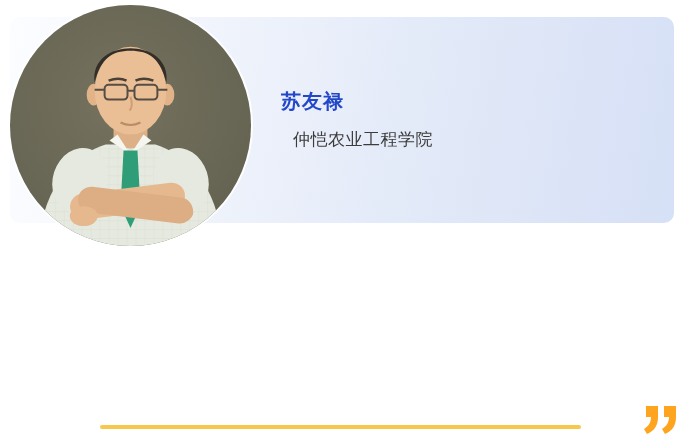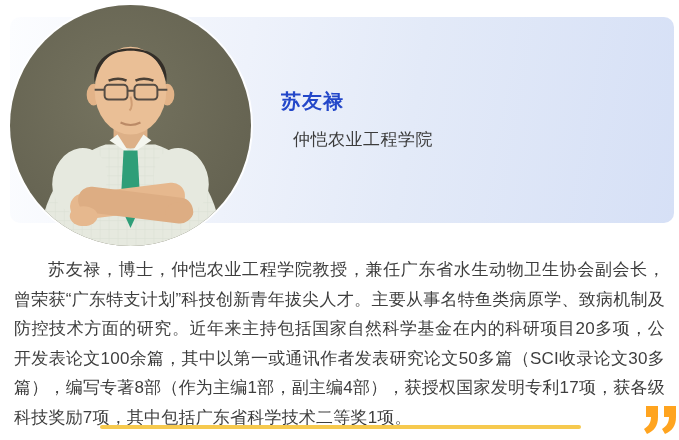--- a/index.html
+++ b/index.html
@@ -127,21 +127,20 @@
       <rect x="60" y="184" width="116" height="26" rx="13" fill="#e6b88e" transform="rotate(-7 118 197)"></rect>
       <rect x="68" y="188" width="116" height="26" rx="13" fill="#ddad83" transform="rotate(7 126 201)"></rect>
       <ellipse cx="74" cy="212" rx="14" ry="10" fill="#e6b88e"></ellipse>
       <ellipse cx="170" cy="208" rx="14" ry="10" fill="#ddad83"></ellipse>
     </svg>
   </div>
 
   <div class="person-name">苏友禄</div>
   <div class="affiliation">仲恺农业工程学院</div>
 
-  <p class="bio">苏友禄，博士，仲恺农业工程学院教授，兼任广东省水生动物卫生协会副会长，曾荣获“广东特支计划”科技创新青年拔尖人才。主要从事名特鱼类病原学、致病机制及防控技术方面的研究。近年来主持包括国家自然科学基金在内的科研项目20多项，公开发表论文100余篇，其中以第一或通讯作者发表研究论文50多篇（SCI收录论文30多篇），编写专著8部（作为主编1部，副主编4部），获授权国家发明专利17项，获各级科技奖励7项，其中包括广东省科学技术二等奖1项。</p>
 
   <div class="divider"></div>
 
   <svg class="closing-quote" viewBox="0 0 34 28" xmlns="http://www.w3.org/2000/svg">
     <path d="M2 0 H14 V11 C14 20 10 25 3 28 L0 23 C5 20 7 16 7 11 H2 Z" fill="#ffa41f"></path>
     <path d="M20 0 H32 V11 C32 20 28 25 21 28 L18 23 C23 20 25 16 25 11 H20 Z" fill="#ffa41f"></path>
   </svg>
 
 </div>
 

